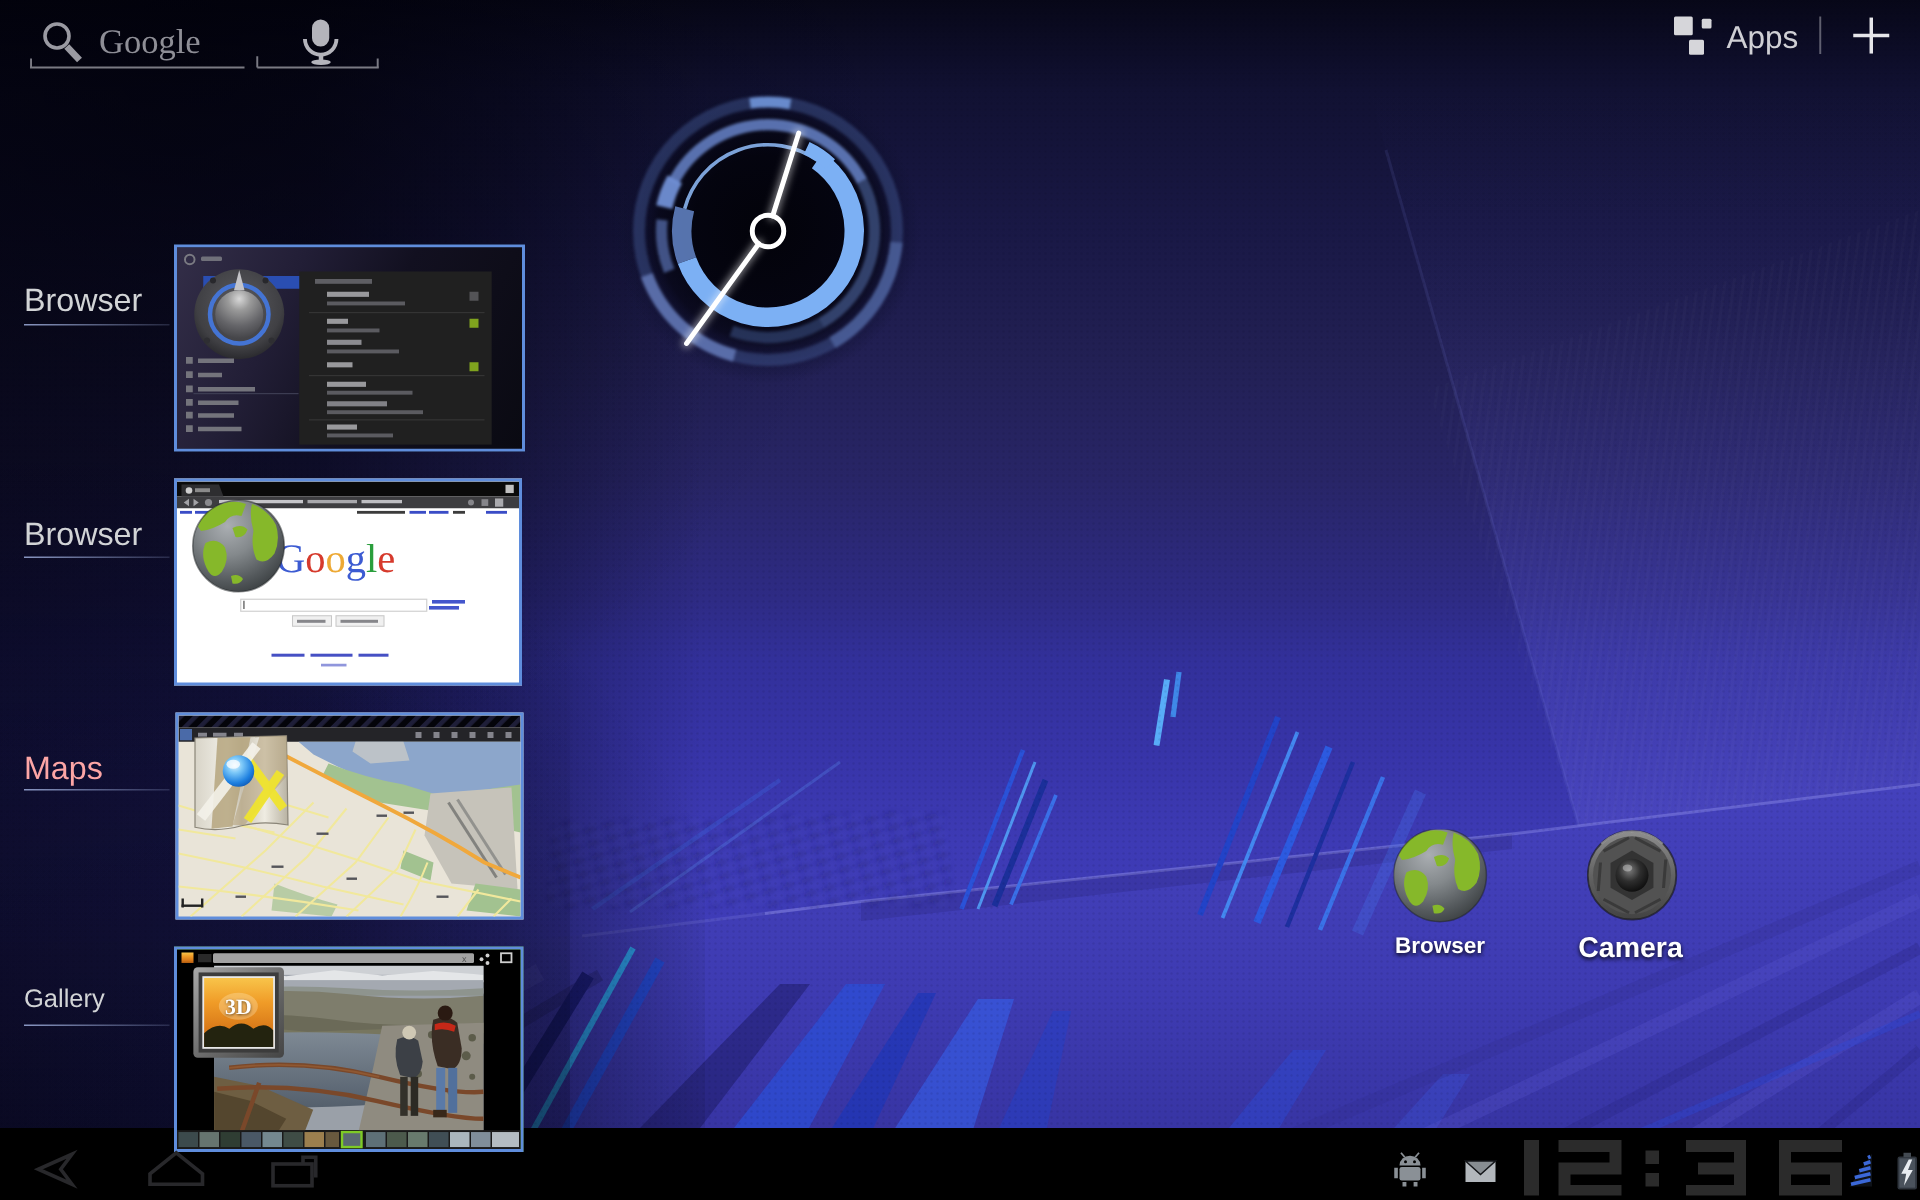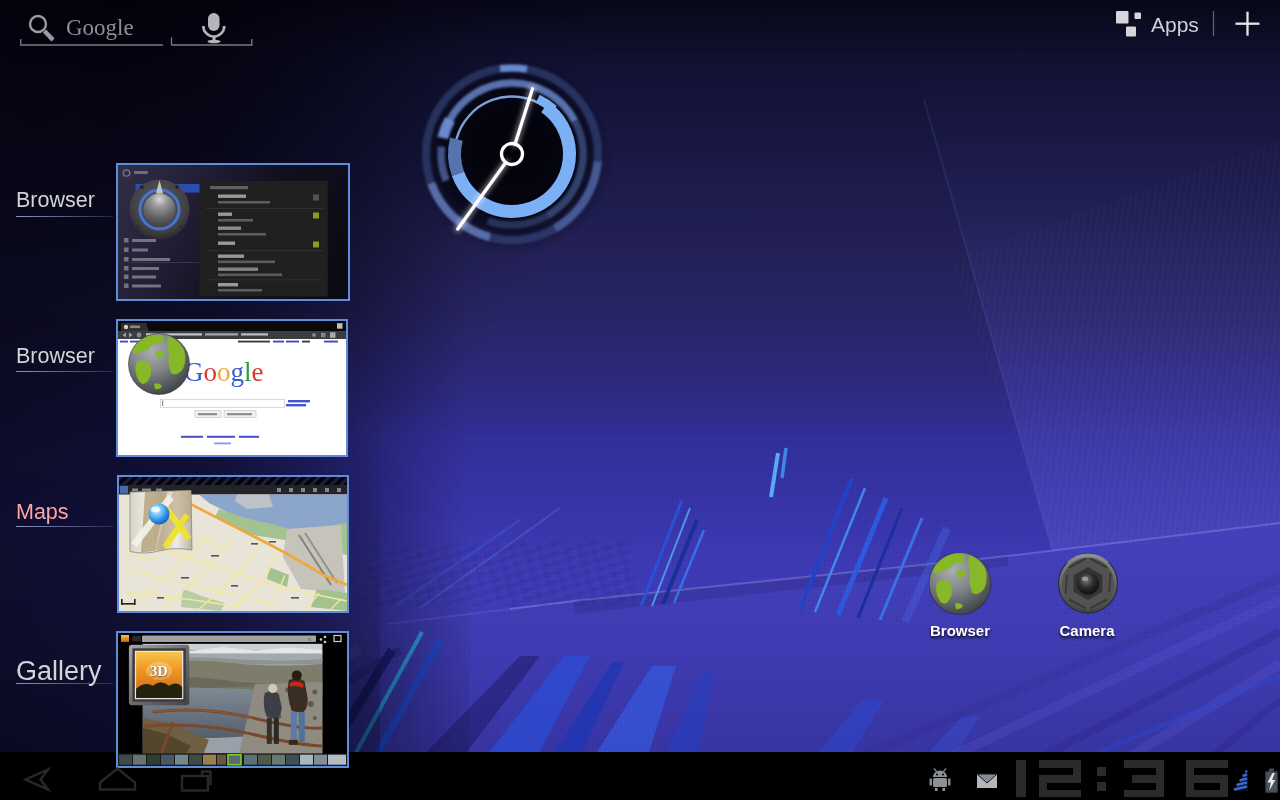--- a/index.html
+++ b/index.html
@@ -209,21 +209,21 @@
 </g>
 </g>
 </svg>
 
 <div class="abs" style="left:16px;top:188px;font-size:21.5px;color:#d2d4d6;">Browser</div>
 <div class="abs" style="left:16px;top:216px;width:97px;height:1.4px;background:linear-gradient(to right,rgba(150,165,210,0.9),rgba(150,165,210,0.2));"></div>
 <div class="abs" style="left:16px;top:344px;font-size:21.5px;color:#d2d4d6;">Browser</div>
 <div class="abs" style="left:16px;top:371px;width:97px;height:1.4px;background:linear-gradient(to right,rgba(150,165,210,0.9),rgba(150,165,210,0.2));"></div>
 <div class="abs" style="left:16px;top:500px;font-size:21.5px;color:#fca5a5;">Maps</div>
 <div class="abs" style="left:16px;top:526px;width:97px;height:1.4px;background:linear-gradient(to right,rgba(150,165,210,0.9),rgba(150,165,210,0.2));"></div>
-<div class="abs" style="left:16px;top:656px;font-size:27px;color:#d2d4d6;">Gallery</div>
+<div class="abs" style="left:16px;top:656px;font-size:17px;color:#d2d4d6;">Gallery</div>
 <div class="abs" style="left:16px;top:683px;width:97px;height:1.4px;background:linear-gradient(to right,rgba(150,165,210,0.9),rgba(150,165,210,0.2));"></div>
 
 <div class="abs" style="left:116px;top:163px;width:230px;height:134px;border:2.5px solid #5f8ddc;background:#0c0b16;z-index:5;">
 <div class="abs" style="left:0;top:0;width:100%;height:100%;background:linear-gradient(115deg,#332e48 0%,#221e36 30%,#121020 55%,#0a0a12 100%);"></div>
 <svg class="abs" width="230" height="134" style="left:0;top:0">
 <defs>
 <radialGradient id="knobm" cx="0.5" cy="0.18" r="0.95">
 <stop offset="0" stop-color="#d8d8d8"></stop>
             <stop offset="0.25" stop-color="#9a9a9a"></stop>
             <stop offset="0.6" stop-color="#646468"></stop>
@@ -598,21 +598,21 @@
 <line x1="-22.5" y1="10.5" x2="-21" y2="-8.5"></line>
 <line x1="-19" y1="-16" x2="-2" y2="-25"></line>
 </g>
 <polygon points="0,-16.5 14.3,-8.25 14.3,8.25 0,16.5 -14.3,8.25 -14.3,-8.25" fill="#333333"></polygon>
 <circle r="11" fill="url(#camlens)"></circle>
 <ellipse cx="-3" cy="-4.8" rx="3.2" ry="2.3" fill="rgba(215,215,215,0.45)"></ellipse>
 <circle r="29.5" fill="none" stroke="rgba(25,25,25,0.65)" stroke-width="1.2"></circle>
 <path d="M -20.5,-21 A 29.5,29.5 0 0 1 20.5,-21" stroke="rgba(200,200,200,0.5)" stroke-width="1.4" fill="none"></path>
 </g>
 </svg>
-<div class="abs" style="left:1037px;top:622px;width:100px;text-align:center;font-size:15px;font-weight:bold;color:#fff;text-shadow:0 1.5px 3px rgba(0,0,0,0.9);">Camera</div>
+<div class="abs" style="left:1037px;top:622px;width:100px;text-align:center;font-size:19px;font-weight:bold;color:#fff;text-shadow:0 1.5px 3px rgba(0,0,0,0.9);">Camera</div>
 
 <div class="abs" style="left:0;top:752px;width:1280px;height:48px;background:#000;z-index:4;"></div>
 <svg class="abs" width="1280" height="48" style="left:0;top:752px;z-index:7">
 <g fill="none" stroke="#28282b" stroke-width="2.4">
 <path d="M48,17.5 L25.5,27.5 L48,37.5 L40.5,27.5 Z"></path>
 <path d="M100,37.5 L100,30.5 L117.5,16.5 L135,30.5 L135,37.5 Z"></path>
 <rect x="182" y="24" width="26" height="14.5"></rect>
 <path d="M202,24 L202,19.5 L210.5,19.5 L210.5,33"></path>
 </g>
 <g fill="#8a9096">

